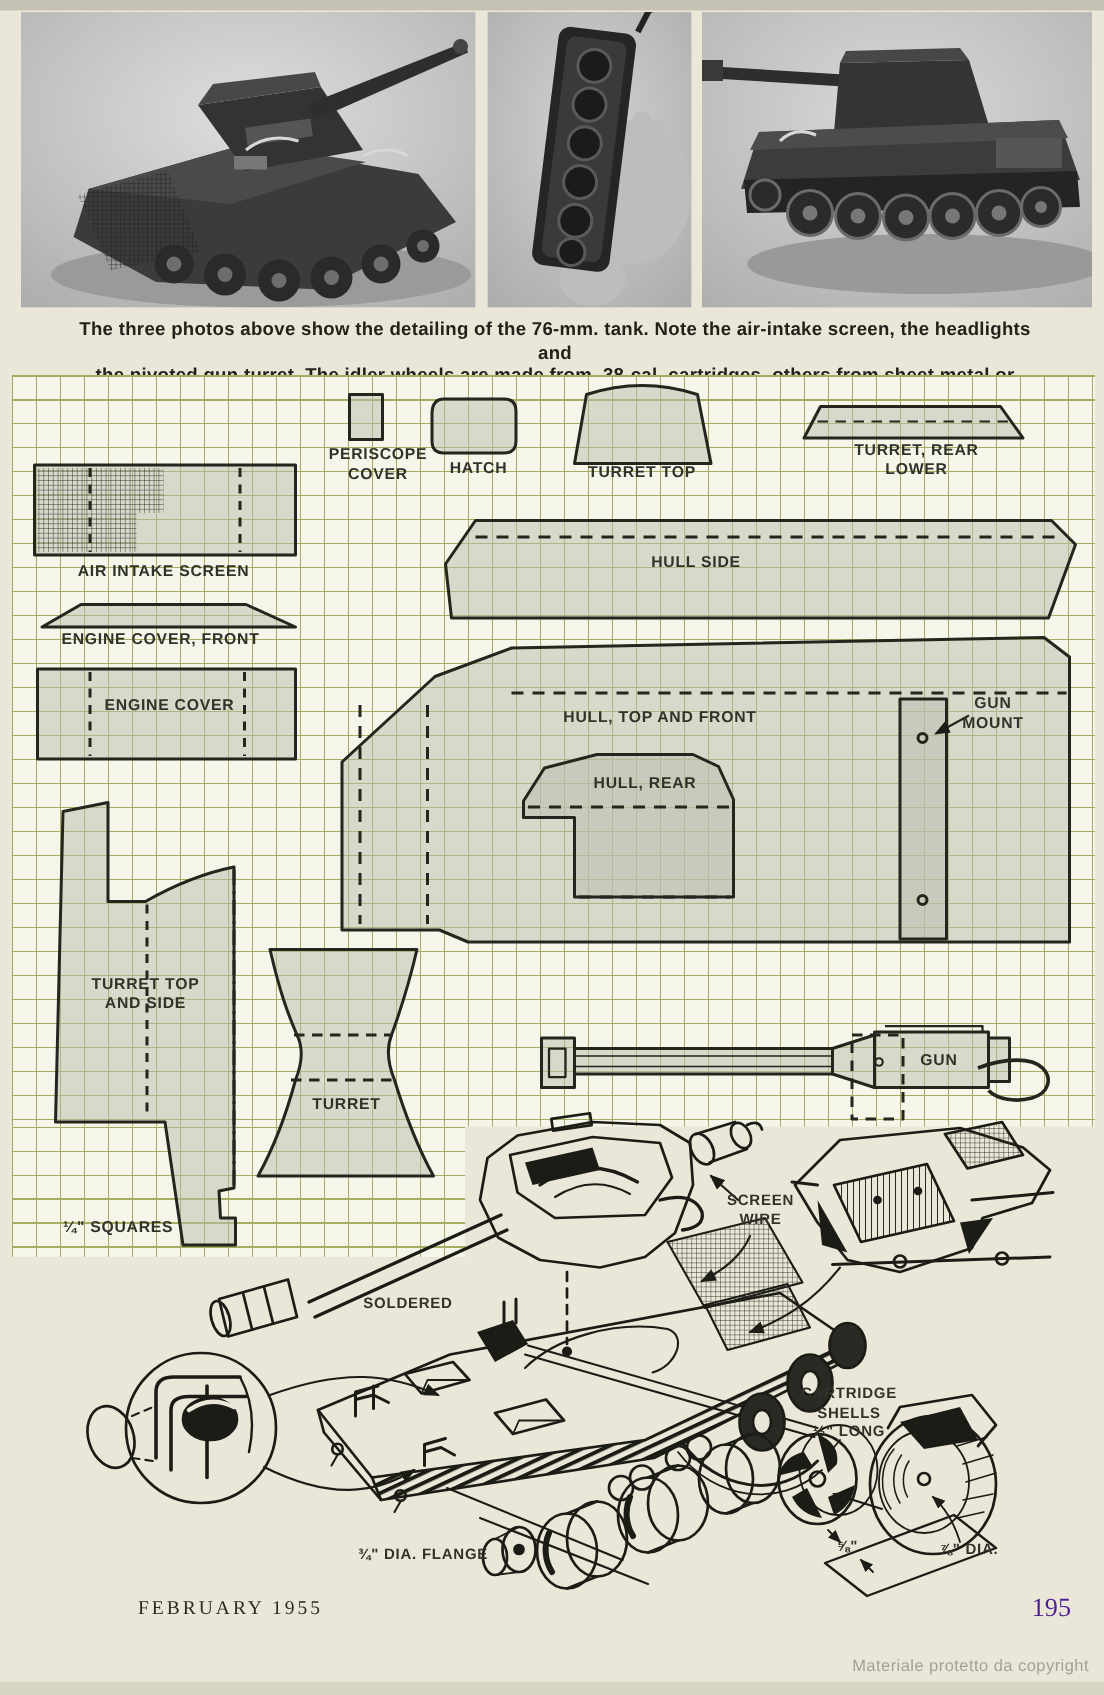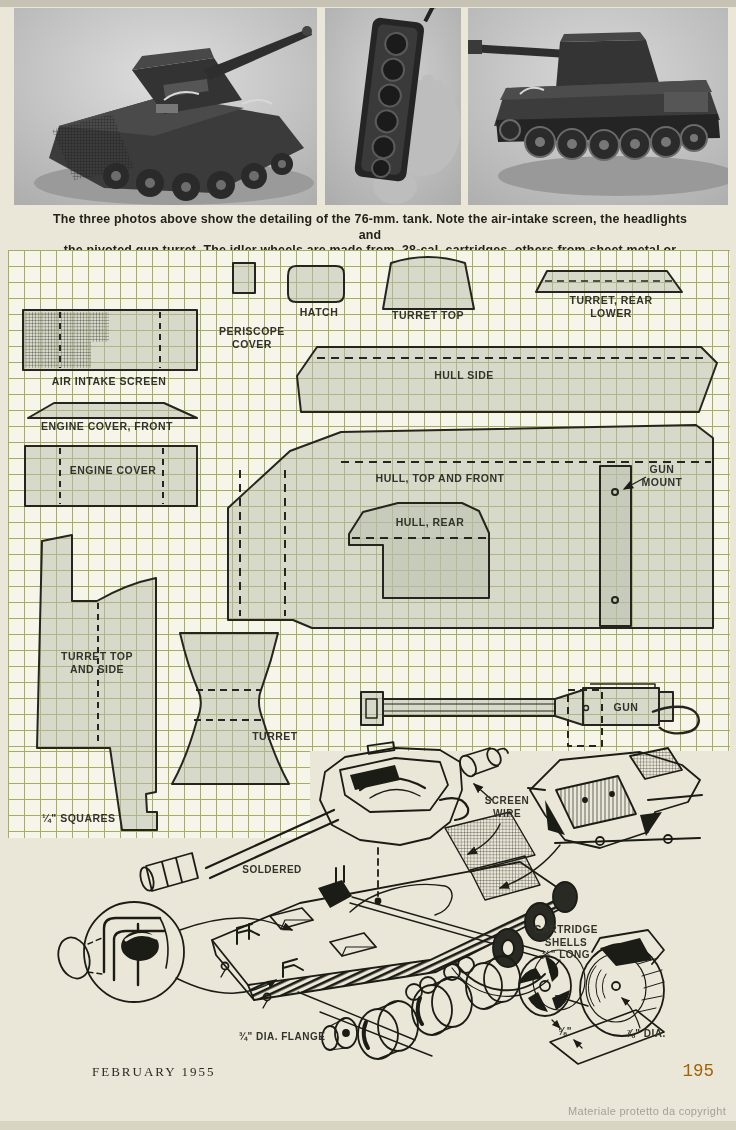--- a/index.html
+++ b/index.html
@@ -19,22 +19,22 @@
                          repeating-linear-gradient(to bottom,#a6ad62 0 1px,transparent 1px 16px);}
   #gridA{left:8px;top:250px;width:722px;height:501px;}
   #gridB{left:8px;top:751px;width:302px;height:87px;}
   .overlay{position:absolute;left:0;top:0;width:736px;height:1130px;pointer-events:none;}
   .lab{position:absolute;font-weight:700;font-size:10.5px;line-height:12.5px;color:#32322a;
        letter-spacing:.5px;white-space:pre-line;text-align:center;transform:translateX(-50%);}
   .lab.left{transform:none;text-align:left;}
   .alab{font-size:10px;}
   .footer-left{position:absolute;left:92px;top:1064px;font-family:"Liberation Serif",serif;
                font-size:13px;letter-spacing:2px;color:#2a2a23;}
-  .footer-right{position:absolute;right:22px;top:1061px;font-family:Liberation Mono, monospace;
-                font-size:17.5px;color:#a16207;}
+  .footer-right{position:absolute;right:22px;top:1061px;font-family:Liberation Serif, serif;
+                font-size:17.5px;color:#4c1d95;}
   .watermark{position:absolute;right:10px;top:1105px;font-size:11px;color:#a3a198;letter-spacing:.3px;}
   .botstrip{position:absolute;left:0;top:1121px;width:736px;height:9px;background:#d9d5c3;}
 </style>
 </head>
 <body>
 
 <div class="page">
   <div class="topstrip"></div>
 
   <div class="photo" id="photo1">
@@ -406,36 +406,36 @@
         <path d="M160,918 Q172,940 166,968" stroke-width="1.6"></path>
         <ellipse cx="74" cy="958" rx="15" ry="21" transform="rotate(-18 74 958)"></ellipse>
         <path d="M88,944 L102,938" stroke-dasharray="5,4" stroke-width="1.4"></path>
         <path d="M88,972 L102,974" stroke-dasharray="5,4" stroke-width="1.4"></path>
         <path d="M180,930 C230,912 260,916 292,930" marker-end="url(#ah)" stroke-width="1.4"></path>
         <path d="M176,978 C220,1000 250,996 276,980" marker-end="url(#ah)" stroke-width="1.4"></path>
       </g>
     </g>
   </svg>
 
-  <div class="lab" style="left:252px;top:297px;margin-top:28px;">PERISCOPE
+  <div class="lab" style="left:252px;top:297px;">PERISCOPE
 COVER</div>
   <div class="lab" style="left:319px;top:306px;">HATCH</div>
   <div class="lab" style="left:428px;top:309px;">TURRET TOP</div>
   <div class="lab" style="left:611px;top:294px;">TURRET, REAR LOWER</div>
   <div class="lab" style="left:109px;top:375px;">AIR INTAKE SCREEN</div>
   <div class="lab" style="left:107px;top:420px;">ENGINE COVER, FRONT</div>
   <div class="lab" style="left:113px;top:464px;">ENGINE COVER</div>
   <div class="lab" style="left:464px;top:369px;text-align:center;">HULL SIDE</div>
   <div class="lab" style="left:440px;top:472px;">HULL, TOP AND FRONT</div>
   <div class="lab" style="left:430px;top:516px;text-align:right;">HULL, REAR</div>
   <div class="lab" style="left:662px;top:463px;">GUN
 MOUNT</div>
   <div class="lab" style="left:97px;top:650px;">TURRET TOP
 AND SIDE</div>
-  <div class="lab" style="left:231px;top:730px;margin-left:44px;">TURRET</div>
+  <div class="lab" style="left:231px;top:730px;">TURRET</div>
   <div class="lab" style="left:626px;top:701px;">GUN</div>
   <div class="lab left" style="left:42px;top:812px;">¼" SQUARES</div>
 
   <div class="lab alab" style="left:507px;top:795px;">SCREEN
 WIRE</div>
   <div class="lab alab" style="left:272px;top:864px;">SOLDERED</div>
   <div class="lab alab" style="left:566px;top:924px;">CARTRIDGE
 SHELLS
 ½" LONG</div>
   <div class="lab alab" style="left:282px;top:1031px;">¾" DIA. FLANGE</div>

